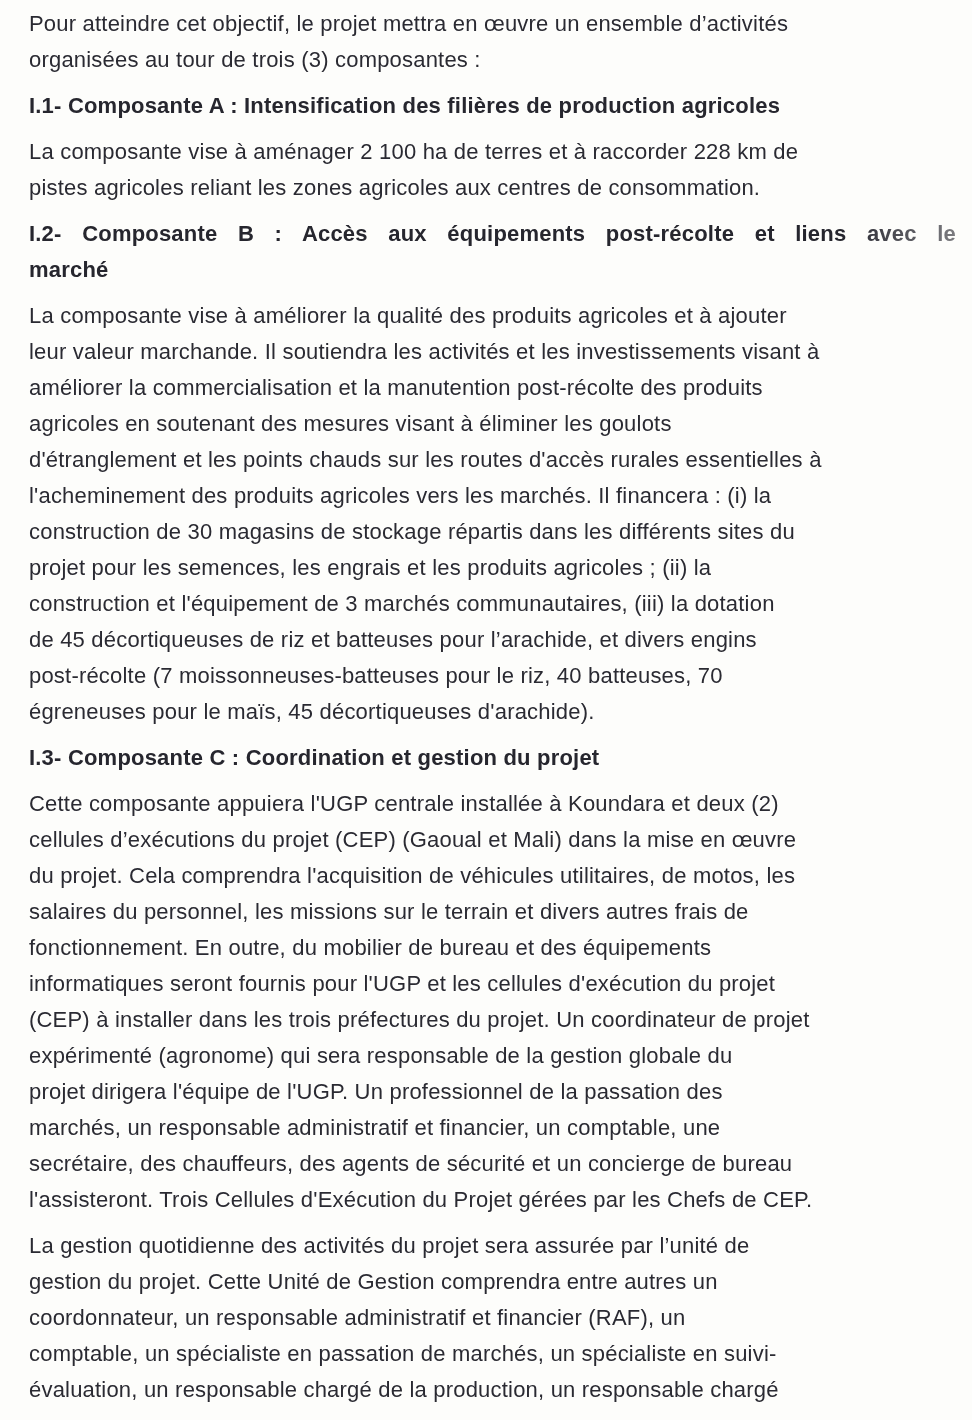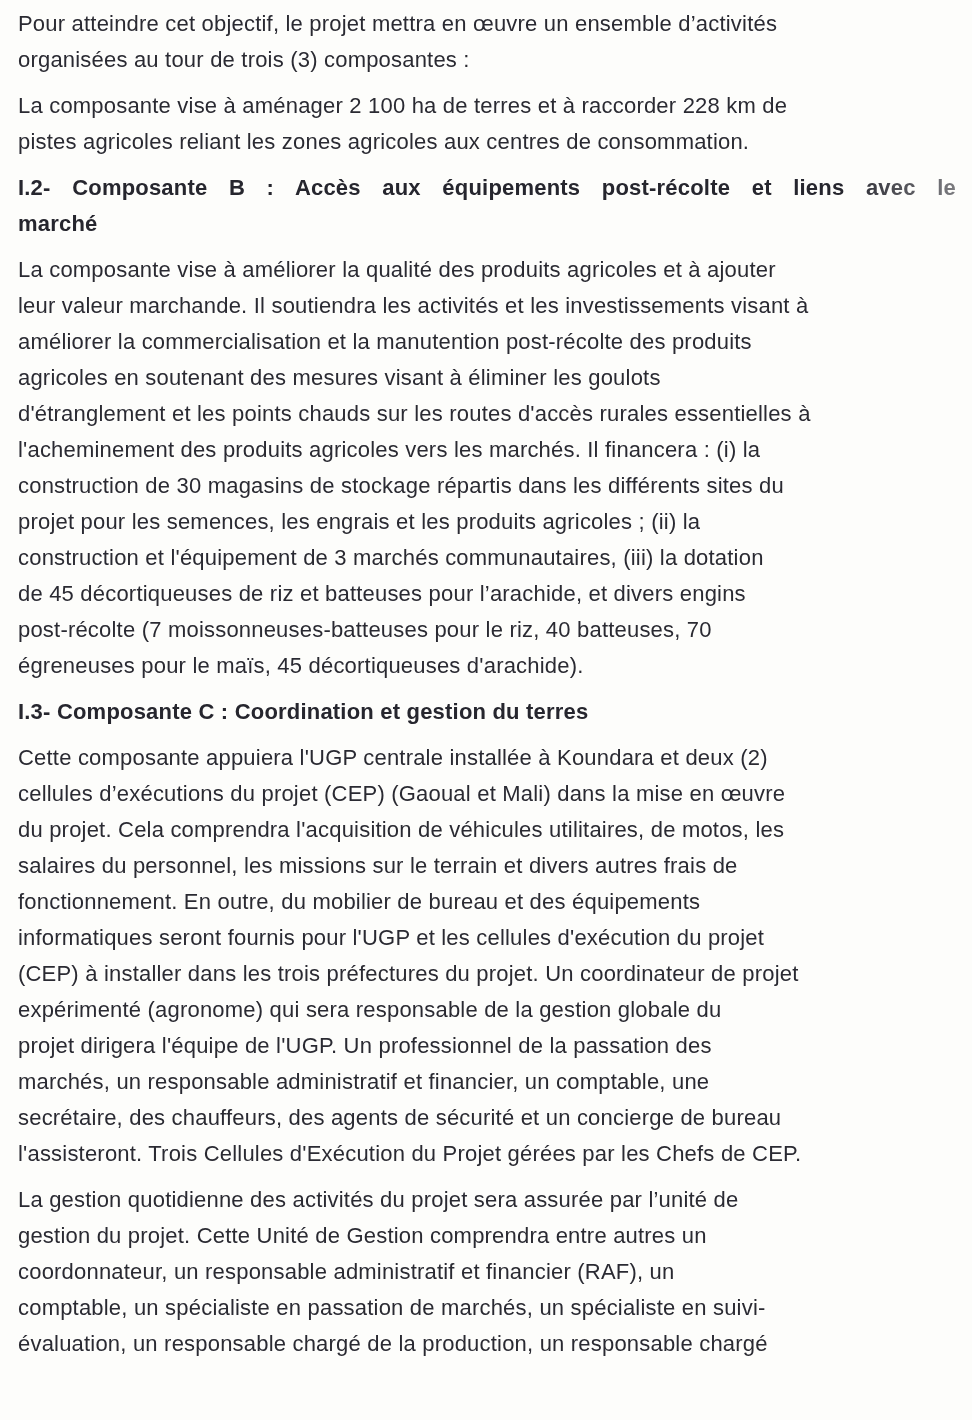--- a/index.html
+++ b/index.html
@@ -5,21 +5,21 @@
   html, body {
     margin: 0;
     padding: 0;
     background: #ffffff;
   }
   .page {
     position: relative;
     width: 972px;
     height: 1420px;
     box-sizing: border-box;
-    padding: 6px 16px 0 18px;
+    padding: 6px 16px 0 29px;
     background: var(--bg-color, #fdfdfb);
     color: var(--text-color, #2a2a32);
     font-family: "Liberation Sans", "DejaVu Sans", sans-serif;
     overflow: hidden;
   }
   .para, .heading {
     margin: 0 0 10px 0;
     font-size: 22px;
     line-height: 36px;
     white-space: pre-line;
@@ -46,41 +46,42 @@
   }
 </style>
 </head>
 <body>
 
 <div class="page">
 
   <p class="para">Pour atteindre cet objectif, le projet mettra en œuvre un ensemble d’activités
 organisées au tour de trois (3) composantes :</p>
 
+  <h2 class="heading">I.1- Composante A : Intensification des filières de production agricoles</h2>
 
   <p class="para">La composante vise à aménager 2 100 ha de terres et à raccorder 228 km de
 pistes agricoles reliant les zones agricoles aux centres de consommation.</p>
 
   <h2 class="heading justify-full">I.2- Composante B : Accès aux équipements post-récolte et liens avec le
 marché</h2>
 
   <p class="para">La composante vise à améliorer la qualité des produits agricoles et à ajouter
 leur valeur marchande. Il soutiendra les activités et les investissements visant à
 améliorer la commercialisation et la manutention post-récolte des produits
 agricoles en soutenant des mesures visant à éliminer les goulots
 d'étranglement et les points chauds sur les routes d'accès rurales essentielles à
 l'acheminement des produits agricoles vers les marchés. Il financera : (i) la
 construction de 30 magasins de stockage répartis dans les différents sites du
 projet pour les semences, les engrais et les produits agricoles ; (ii) la
 construction et l'équipement de 3 marchés communautaires, (iii) la dotation
 de 45 décortiqueuses de riz et batteuses pour l’arachide, et divers engins
 post-récolte (7 moissonneuses-batteuses pour le riz, 40 batteuses, 70
 égreneuses pour le maïs, 45 décortiqueuses d'arachide).</p>
 
-  <h2 class="heading">I.3- Composante C : Coordination et gestion du terres</h2>
+  <h2 class="heading">I.3- Composante C : Coordination et gestion du projet</h2>
 
   <p class="para">Cette composante appuiera l'UGP centrale installée à Koundara et deux (2)
 cellules d’exécutions du projet (CEP) (Gaoual et Mali) dans la mise en œuvre
 du projet. Cela comprendra l'acquisition de véhicules utilitaires, de motos, les
 salaires du personnel, les missions sur le terrain et divers autres frais de
 fonctionnement. En outre, du mobilier de bureau et des équipements
 informatiques seront fournis pour l'UGP et les cellules d'exécution du projet
 (CEP) à installer dans les trois préfectures du projet. Un coordinateur de projet
 expérimenté (agronome) qui sera responsable de la gestion globale du
 projet dirigera l'équipe de l'UGP. Un professionnel de la passation des

